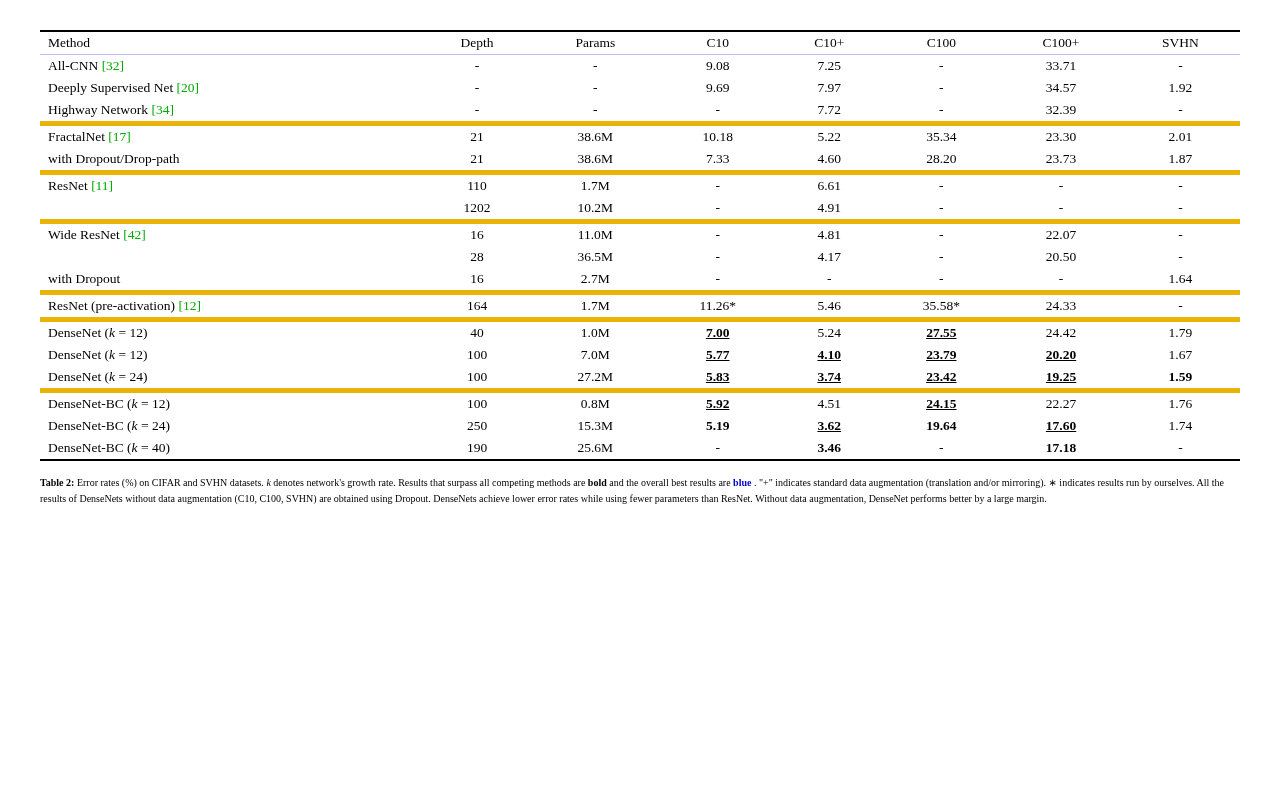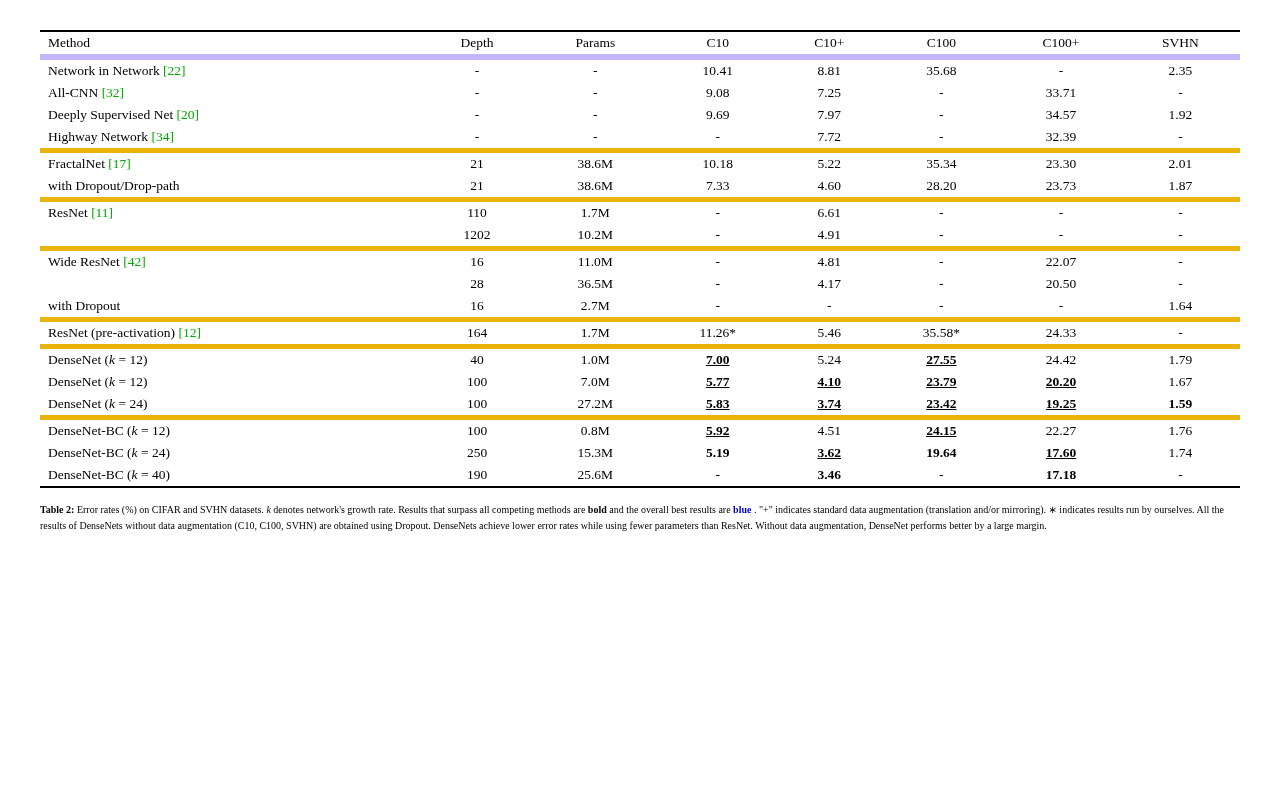--- a/index.html
+++ b/index.html
@@ -19,21 +19,21 @@
       width: 100%;
       border-collapse: collapse;
       margin-bottom: 14px;
     }
     th, td {
       padding: 3px 8px;
       text-align: center;
     }
     th {
       border-top: 2px solid #000;
-      border-bottom: 6px solid #c4b5fd;
+      border-bottom: 1px solid #c4b5fd;
       font-weight: normal;
     }
     td:first-child, th:first-child {
       text-align: left;
     }
     .section-border-top td {
       border-top: 5px solid #eab308;
     }
     .last-row td {
       border-bottom: 2px solid #000;
@@ -63,30 +63,20 @@
         <th>Depth</th>
         <th>Params</th>
         <th>C10</th>
         <th>C10+</th>
         <th>C100</th>
         <th>C100+</th>
         <th>SVHN</th>
       </tr>
     </thead>
     <tbody id="table-body">
-    <tr>
-    <td>Network in Network <span class="green-link">[22]</span></td>
-    <td>-</td>
-    <td>-</td>
-    <td>10.41</td>
-    <td>8.81</td>
-    <td>35.68</td>
-    <td>-</td>
-    <td>2.35</td>
-  </tr>
         <tr>
     <td>All-CNN <span class="green-link">[32]</span></td>
     <td>-</td>
     <td>-</td>
     <td>9.08</td>
     <td>7.25</td>
     <td>-</td>
     <td>33.71</td>
     <td>-</td>
   </tr>

